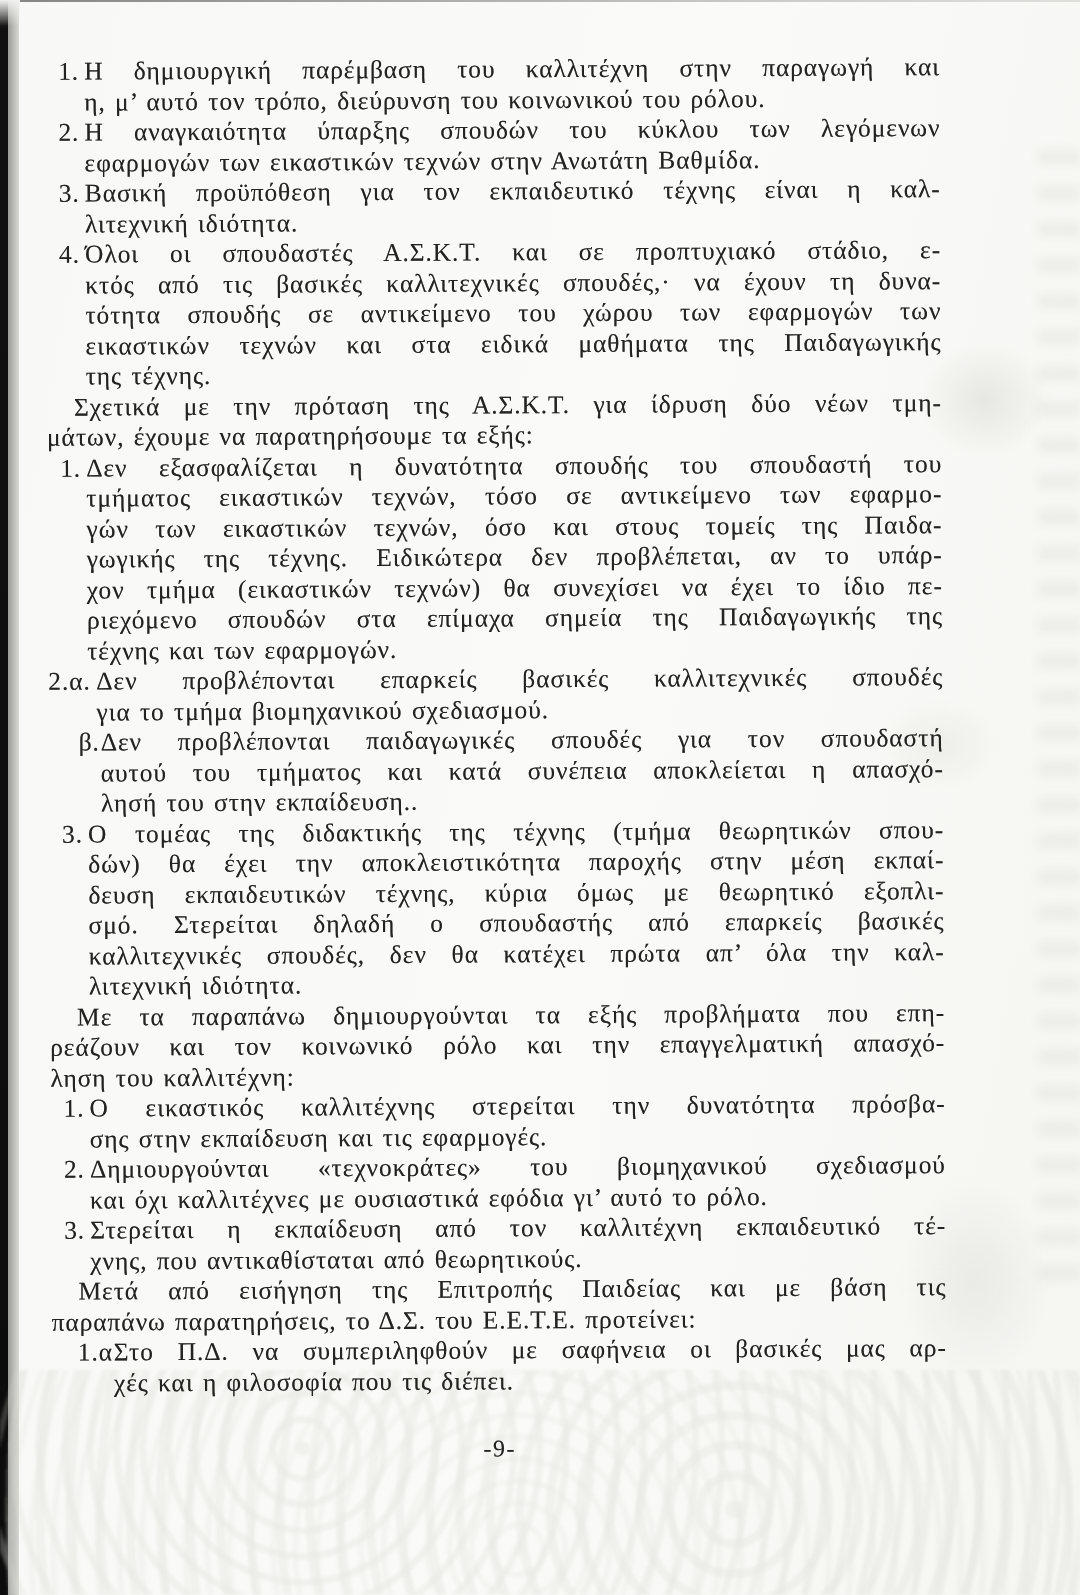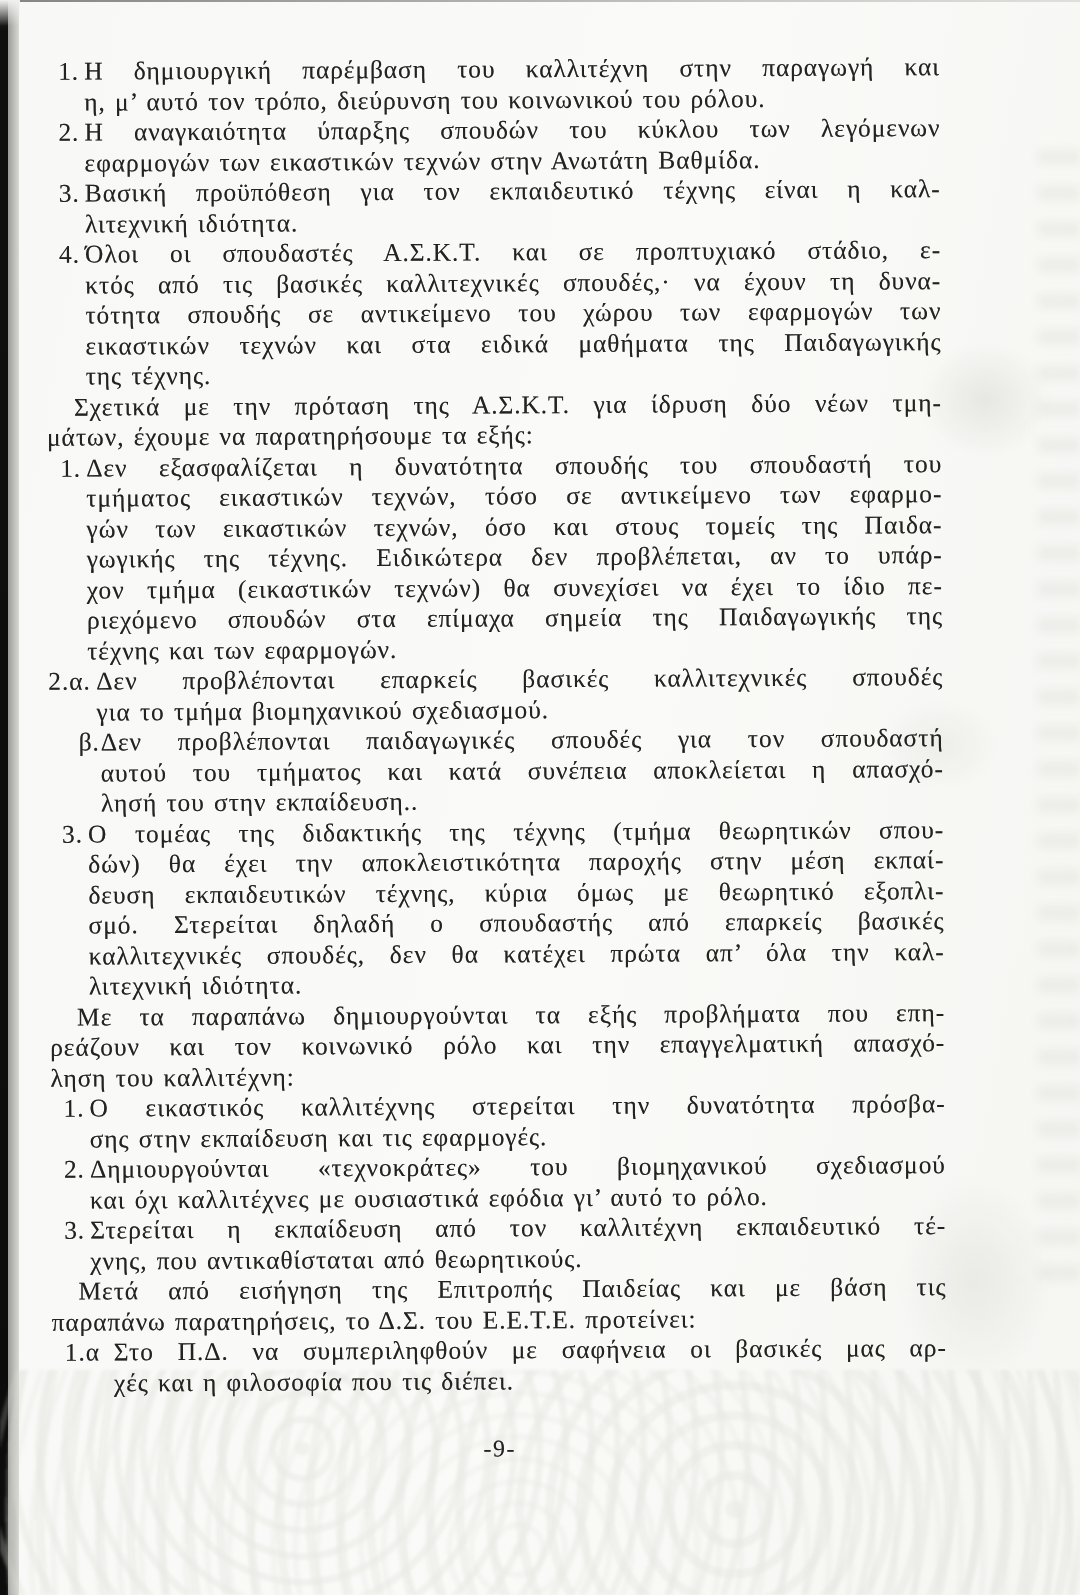--- a/index.html
+++ b/index.html
@@ -66,21 +66,21 @@
   }
   .blk { position: relative; }
   .blk .num { position: absolute; top: 0; }
   .item     { padding-left: 39px; }
   .item     .num { left: 13px; }
   .item2a   { padding-left: 48px; }
   .item2a   .num { left: 0; }
   .itembeta { padding-left: 52px; }
   .itembeta .num { left: 30px; }
   .item1a   { padding-left: 62px; }
-  .item1a   .num { left: 13px; }
+  .item1a   .num { left: 26px; }
   .para     { padding-left: 0; }
   .para .ln.first { text-indent: 27px; }
   .ln { min-height: 30.5px; text-align: left; }
   .ln.j { text-align: justify; text-align-last: justify; }
   .page-number {
     margin-top: 37px;
     text-align: center;
     letter-spacing: 1.5px;
     font-size: 24px;
   }

